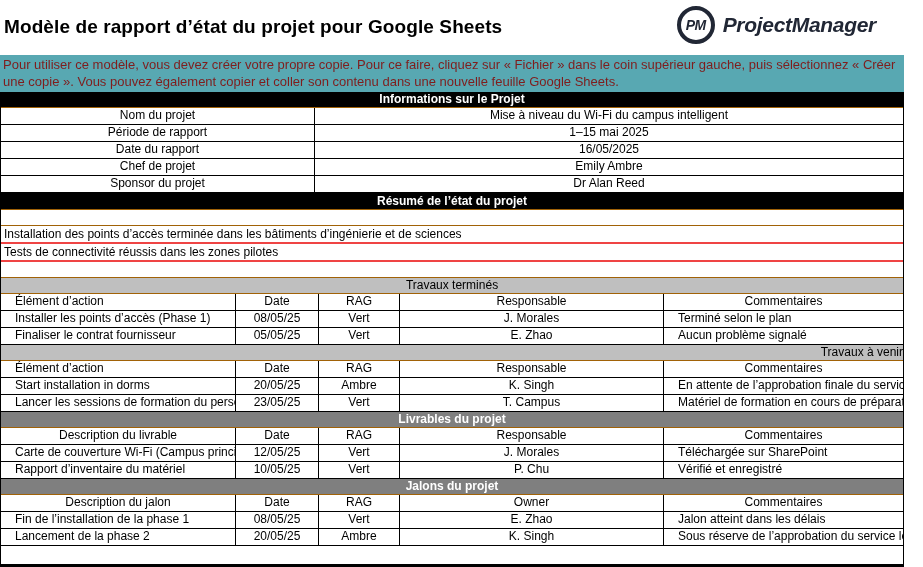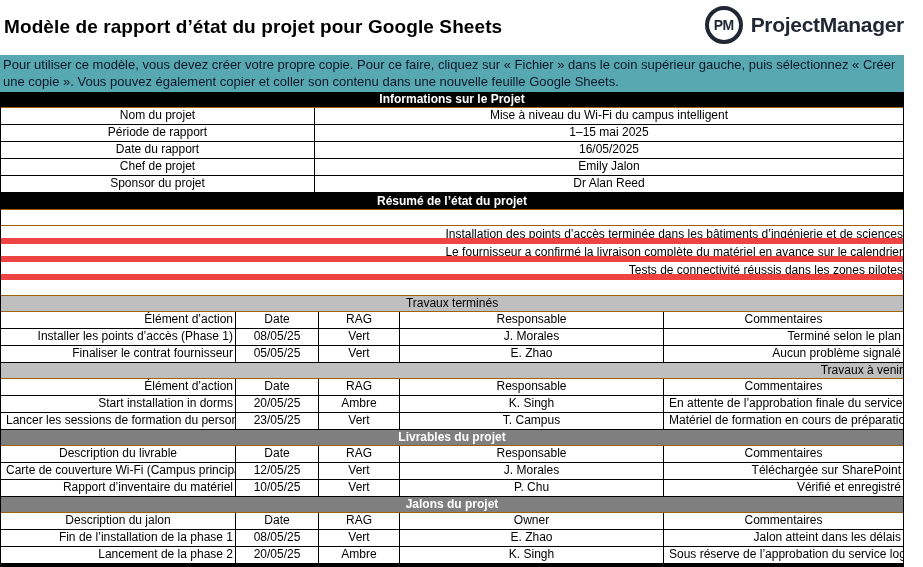--- a/index.html
+++ b/index.html
@@ -12,21 +12,21 @@
     color:#000;
     overflow:hidden;
   }
   
   .hdr { position:relative; height:55px; }
   .title {
     position:absolute; left:4px; top:16px;
     font-size:19px; font-weight:bold; color:#000;
     letter-spacing:0.1px;
   }
-  .logo { position:absolute; right:0; top:6px; display:flex; align-items:center; cursor:pointer; }
+  .logo { position:absolute; right:28px; top:6px; display:flex; align-items:center; cursor:pointer;font-style:italic; }
   .pm-ring {
     width:38px; height:38px; border-radius:50%;
     border:4px solid #212735;
     display:flex; align-items:center; justify-content:center;
   }
   .pm-ring span { font-size:14px; font-weight:bold; color:#212735; letter-spacing:-0.5px; }
   .brand { margin-left:8px; font-size:21px; font-weight:bold; color:#212735; letter-spacing:-0.3px; }
   
   .banner {
     height:37px; padding:2px 4px 0 3px;
@@ -43,71 +43,70 @@
   }
   .band.black { background:#000; color:#fff; font-weight:bold; }
   .band.black.tall { height:17px; line-height:16px; }
   .band.dark  { color:#fff; font-weight:bold; }
   .band.light { color:#000; font-weight:normal; }
   .row { display:grid; border-bottom:1px solid #000; height:17px; line-height:15px; font-size:12px; }
   .cols2 { grid-template-columns:313px 1fr; }
   .cols5 { grid-template-columns:234px 83px 81px 264px 1fr; }
   .cell { border-left:1px solid #000; text-align:center; overflow:hidden; white-space:nowrap; padding:0 2px; }
   .cell:first-child { border-left:none; }
-  .cell.left { text-align:right; padding-left:5px; }
-  .ach { height:18px; line-height:16px; font-size:12px; border-bottom:6px solid #ef4444;
-         text-align:right; padding-left:3px; overflow:hidden; white-space:nowrap; }
+  .cell.left { text-align:left; padding-left:14px; }
+  .ach { height:18px; line-height:16px; font-size:12px; border-bottom:2px solid #ef4444;
+         text-align:left; padding-left:3px; overflow:hidden; white-space:nowrap; }
 </style>
 </head>
 <body>
 
 <div class="page">
 
   <div class="hdr">
     <div class="title">Modèle de rapport d’état du projet pour Google Sheets</div>
     <div class="logo">
       <div class="pm-ring">
         <span>PM</span>
       </div>
       <span class="brand">ProjectManager</span>
     </div>
   </div>
 
-  <div class="banner" style="background: rgb(88, 168, 178); color: #0f172a;">Pour utiliser ce modèle, vous devez créer votre propre copie. Pour ce faire, cliquez sur « Fichier » dans le coin supérieur gauche, puis sélectionnez « Créer une copie ». Vous pouvez également copier et coller son contenu dans une nouvelle feuille Google Sheets.</div>
+  <div class="banner" style="background: rgb(88, 168, 178); color: #7f1d1d;">Pour utiliser ce modèle, vous devez créer votre propre copie. Pour ce faire, cliquez sur « Fichier » dans le coin supérieur gauche, puis sélectionnez « Créer une copie ». Vous pouvez également copier et coller son contenu dans une nouvelle feuille Google Sheets.</div>
 
   <div class="sheet">
     <div class="band black">Informations sur le Projet</div>
     <div id="info-rows">
         <div class="row cols2">
           <div class="cell">Nom du projet</div>
           <div class="cell">Mise à niveau du Wi-Fi du campus intelligent</div>
         </div>
         <div class="row cols2">
           <div class="cell">Période de rapport</div>
           <div class="cell">1–15 mai 2025</div>
         </div>
         <div class="row cols2">
           <div class="cell">Date du rapport</div>
           <div class="cell">16/05/2025</div>
         </div>
         <div class="row cols2">
           <div class="cell">Chef de projet</div>
-          <div class="cell">Emily Jalon</div>
+          <div class="cell">Emily Ambre</div>
         </div>
         <div class="row cols2">
           <div class="cell">Sponsor du projet</div>
           <div class="cell">Dr Alan Reed</div>
         </div>
       </div>
 
     <div class="band black tall">Résumé de l’état du projet</div>
     <div class="band dark">Principales réalisations</div>
     <div id="achievements">
         <div class="ach">Installation des points d’accès terminée dans les bâtiments d’ingénierie et de sciences</div>
-        <div class="ach">Le fournisseur a confirmé la livraison complète du matériel en avance sur le calendrier</div>
         <div class="ach">Tests de connectivité réussis dans les zones pilotes</div>
       </div>
 
     <div class="band dark">Rapport d’avancement</div>
     <div id="tables">
         <div class="band light" style="background: rgb(191, 191, 191);">Travaux terminés</div>
         <div class="row cols5">
           <div class="cell left">Élément d’action</div>
           <div class="cell">Date</div>
           <div class="cell">RAG</div>

